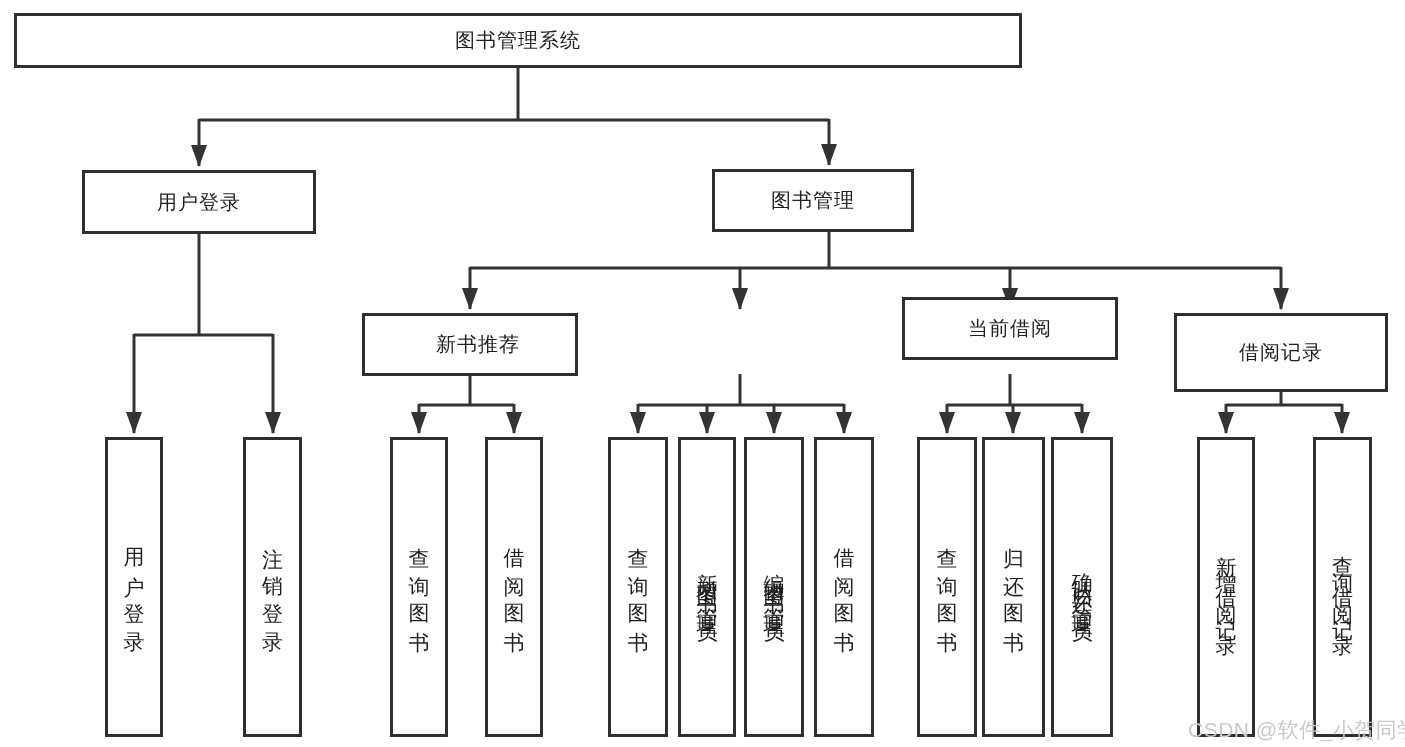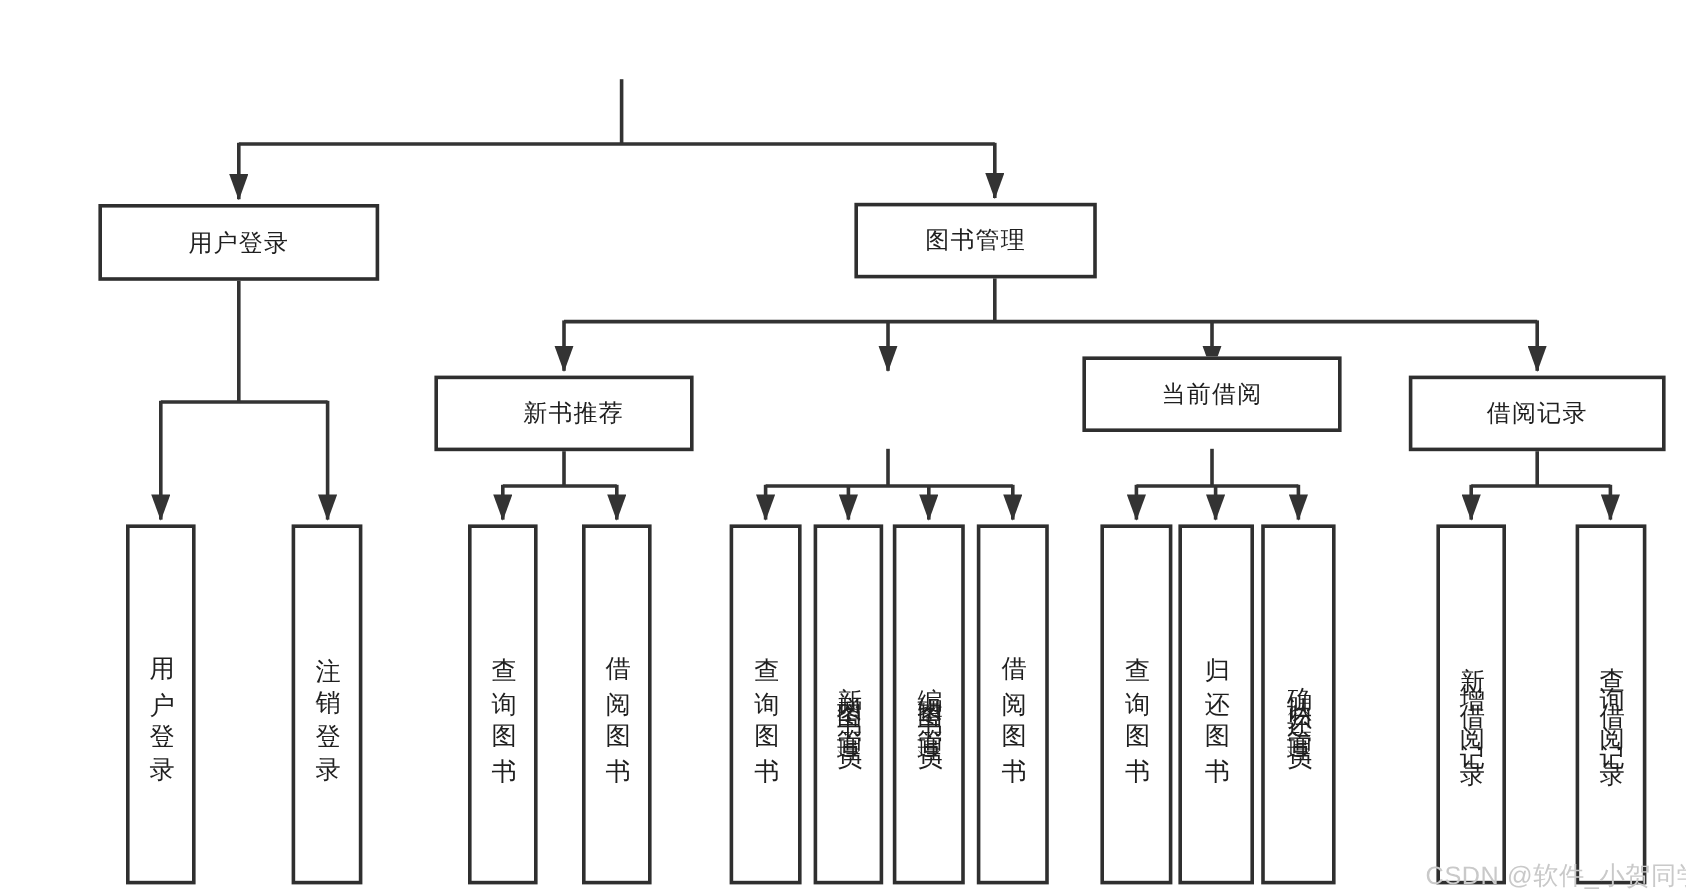--- a/index.html
+++ b/index.html
@@ -74,35 +74,38 @@
       <path d="M1013 405 V433" marker-end="url(#arrow)"></path>
       <path d="M1082 404 V433" marker-end="url(#arrow)"></path>
 
       <path d="M1281 374 V405"></path>
       <path d="M1226 405 H1342"></path>
       <path d="M1226 404 V433" marker-end="url(#arrow)"></path>
       <path d="M1342 404 V433" marker-end="url(#arrow)"></path>
     </g>
   </svg>
 
+  <div class="node hnode" style="left:14px;top:13px;width:1008px;height:55px;">
+    <span>图书管理系统</span>
+  </div>
 
   <div class="node hnode" style="left:82px;top:170px;width:234px;height:64px;">
     <span>用户登录</span>
   </div>
   <div class="node hnode" style="left:712px;top:169px;width:202px;height:63px;">
     <span>图书管理</span>
   </div>
 
   <div class="node hnode" style="left:362px;top:313px;width:216px;height:63px;padding-left:16px;">
     <span>新书推荐</span>
   </div>
   <div class="node hnode" style="left:902px;top:297px;width:216px;height:63px;">
     <span>当前借阅</span>
   </div>
-  <div class="node hnode" style="left:1174px;top:313px;width:214px;height:63px;">
+  <div class="node hnode" style="left:1174px;top:313px;width:214px;height:79px;">
     <span>借阅记录</span>
   </div>
 
   <div class="node vnode v-sparse" style="left:105px;width:58px;">
     <span class="vlabel">用户登录</span>
   </div>
   <div class="node vnode v-sparse" style="left:243px;width:59px;">
     <span class="vlabel">注销登录</span>
   </div>
 

